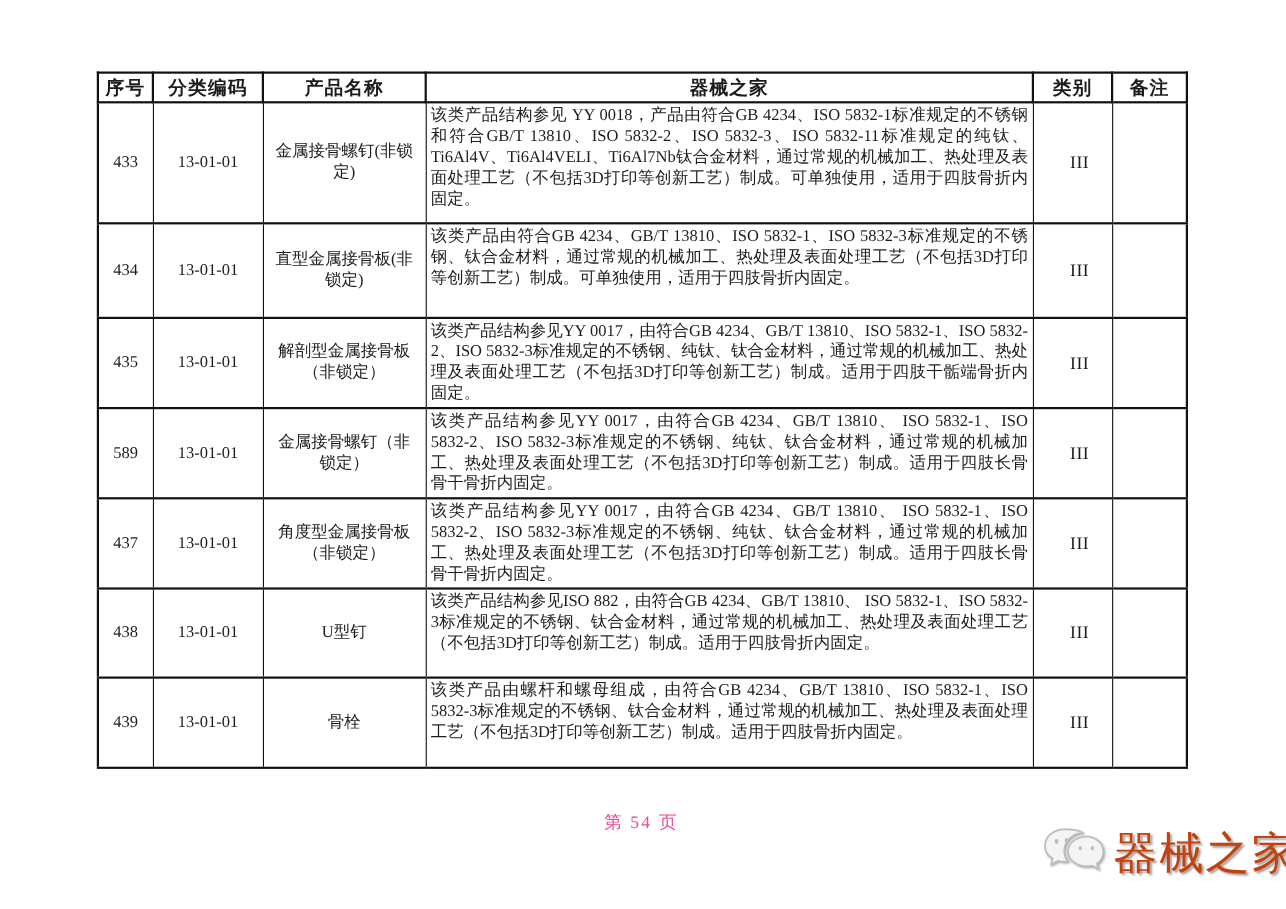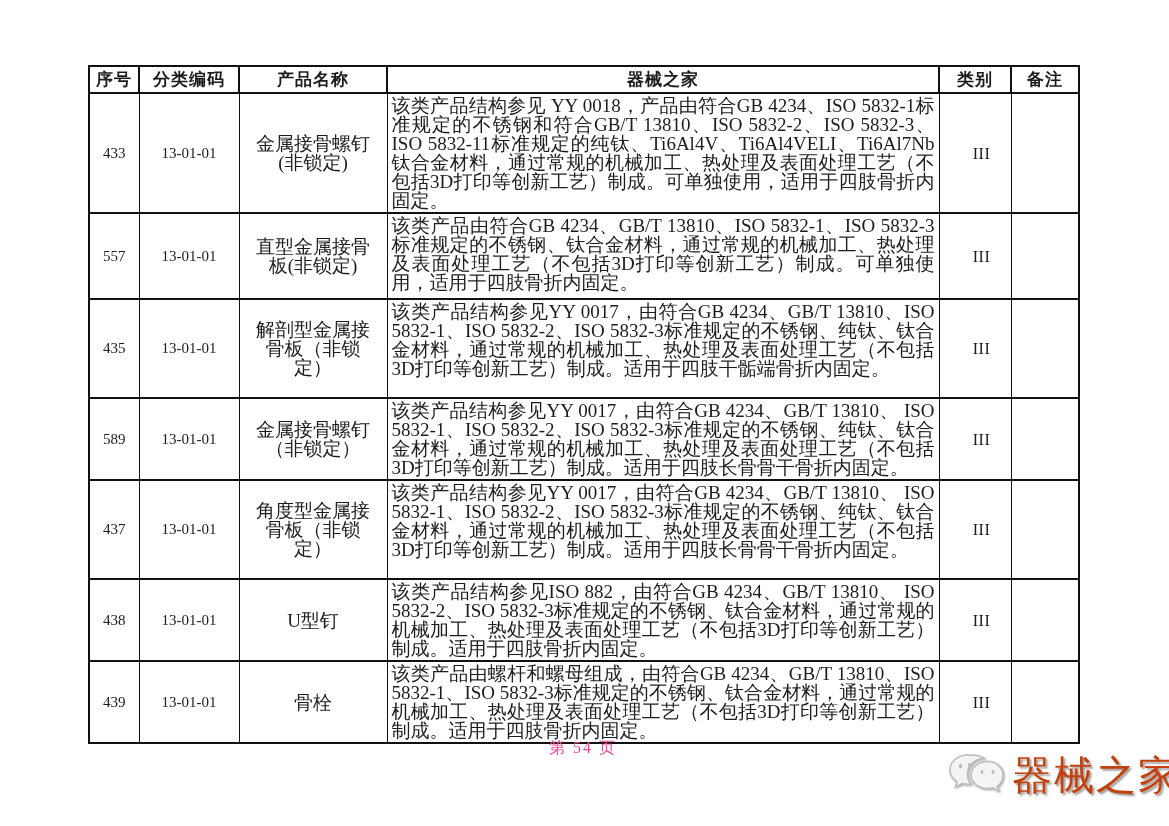--- a/index.html
+++ b/index.html
@@ -29,21 +29,21 @@
     vertical-align: middle;
     height: 27px;
     padding: 1px 2px;
     letter-spacing: 1px;
   }
   .cls-table td {
     border-left: 1px solid #111;
     border-right: 1px solid #111;
     border-top: 2px solid #111;
     border-bottom: 2px solid #111;
-    font-size: 19px;
+    font-size: 15px;
     line-height: 19px;
     vertical-align: middle;
     padding: 2px 3px;
   }
   .cls-table td.c-no,
   .cls-table td.c-code,
   .cls-table td.c-cat {
     text-align: center;
     font-family: "Liberation Serif", "DejaVu Serif", serif;
     font-size: 15px;
@@ -129,21 +129,21 @@
     <tbody>
       <tr class="r0">
         <td class="c-no">433</td>
         <td class="c-code">13-01-01</td>
         <td class="c-name">金属接骨螺钉(非锁定)</td>
         <td class="c-desc">该类产品结构参见 YY 0018，产品由符合GB 4234、ISO 5832-1标准规定的不锈钢和符合GB/T 13810、ISO 5832-2、ISO 5832-3、ISO 5832-11标准规定的纯钛、Ti6Al4V、Ti6Al4VELI、Ti6Al7Nb钛合金材料，通过常规的机械加工、热处理及表面处理工艺（不包括3D打印等创新工艺）制成。可单独使用，适用于四肢骨折内固定。</td>
         <td class="c-cat">III</td>
         <td class="c-rem"></td>
       </tr>
       <tr class="r1">
-        <td class="c-no">557</td>
+        <td class="c-no">434</td>
         <td class="c-code">13-01-01</td>
         <td class="c-name">直型金属接骨板(非锁定)</td>
         <td class="c-desc">该类产品由符合GB 4234、GB/T 13810、ISO 5832-1、ISO 5832-3标准规定的不锈钢、钛合金材料，通过常规的机械加工、热处理及表面处理工艺（不包括3D打印等创新工艺）制成。可单独使用，适用于四肢骨折内固定。</td>
         <td class="c-cat">III</td>
         <td class="c-rem"></td>
       </tr>
       <tr class="r2">
         <td class="c-no">435</td>
         <td class="c-code">13-01-01</td>
         <td class="c-name">解剖型金属接骨板（非锁定）</td>
@@ -164,21 +164,21 @@
         <td class="c-code">13-01-01</td>
         <td class="c-name">角度型金属接骨板（非锁定）</td>
         <td class="c-desc">该类产品结构参见YY 0017，由符合GB 4234、GB/T 13810、 ISO 5832-1、ISO 5832-2、ISO 5832-3标准规定的不锈钢、纯钛、钛合金材料，通过常规的机械加工、热处理及表面处理工艺（不包括3D打印等创新工艺）制成。适用于四肢长骨骨干骨折内固定。</td>
         <td class="c-cat">III</td>
         <td class="c-rem"></td>
       </tr>
       <tr class="r5">
         <td class="c-no">438</td>
         <td class="c-code">13-01-01</td>
         <td class="c-name">U型钉</td>
-        <td class="c-desc">该类产品结构参见ISO 882，由符合GB 4234、GB/T 13810、 ISO 5832-2、ISO 5832-3标准规定的不锈钢、钛合金材料，通过常规的机械加工、热处理及表面处理工艺（不包括3D打印等创新工艺）制成。适用于四肢骨折内固定。</td>
+        <td class="c-desc">该类产品结构参见ISO 882，由符合GB 4234、GB/T 13810、 ISO 5832-1、ISO 5832-3标准规定的不锈钢、钛合金材料，通过常规的机械加工、热处理及表面处理工艺（不包括3D打印等创新工艺）制成。适用于四肢骨折内固定。</td>
         <td class="c-cat">III</td>
         <td class="c-rem"></td>
       </tr>
       <tr class="r6">
         <td class="c-no">439</td>
         <td class="c-code">13-01-01</td>
         <td class="c-name">骨栓</td>
         <td class="c-desc">该类产品由螺杆和螺母组成，由符合GB 4234、GB/T 13810、ISO 5832-1、ISO 5832-3标准规定的不锈钢、钛合金材料，通过常规的机械加工、热处理及表面处理工艺（不包括3D打印等创新工艺）制成。适用于四肢骨折内固定。</td>
         <td class="c-cat">III</td>
         <td class="c-rem"></td>

